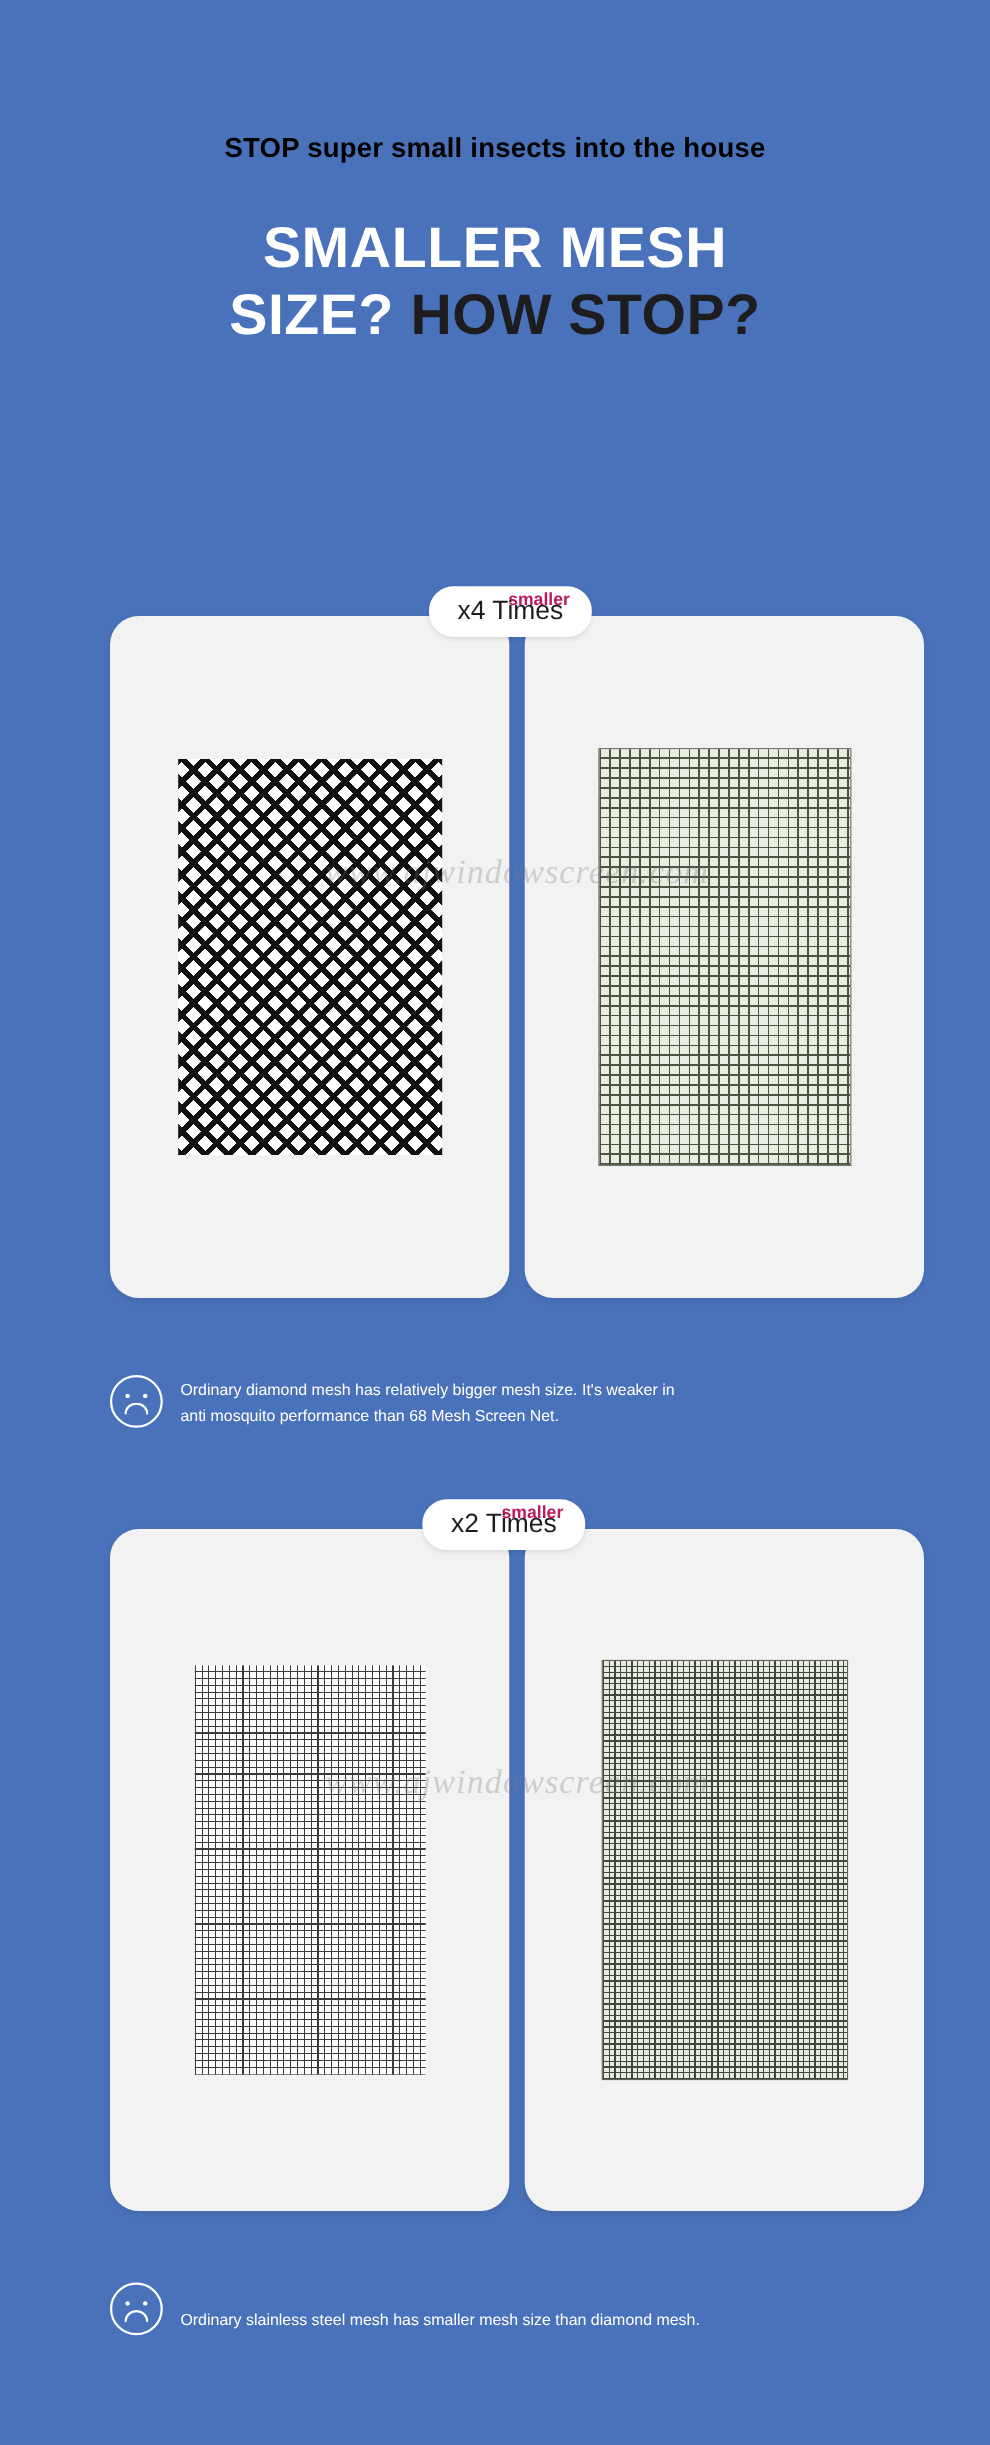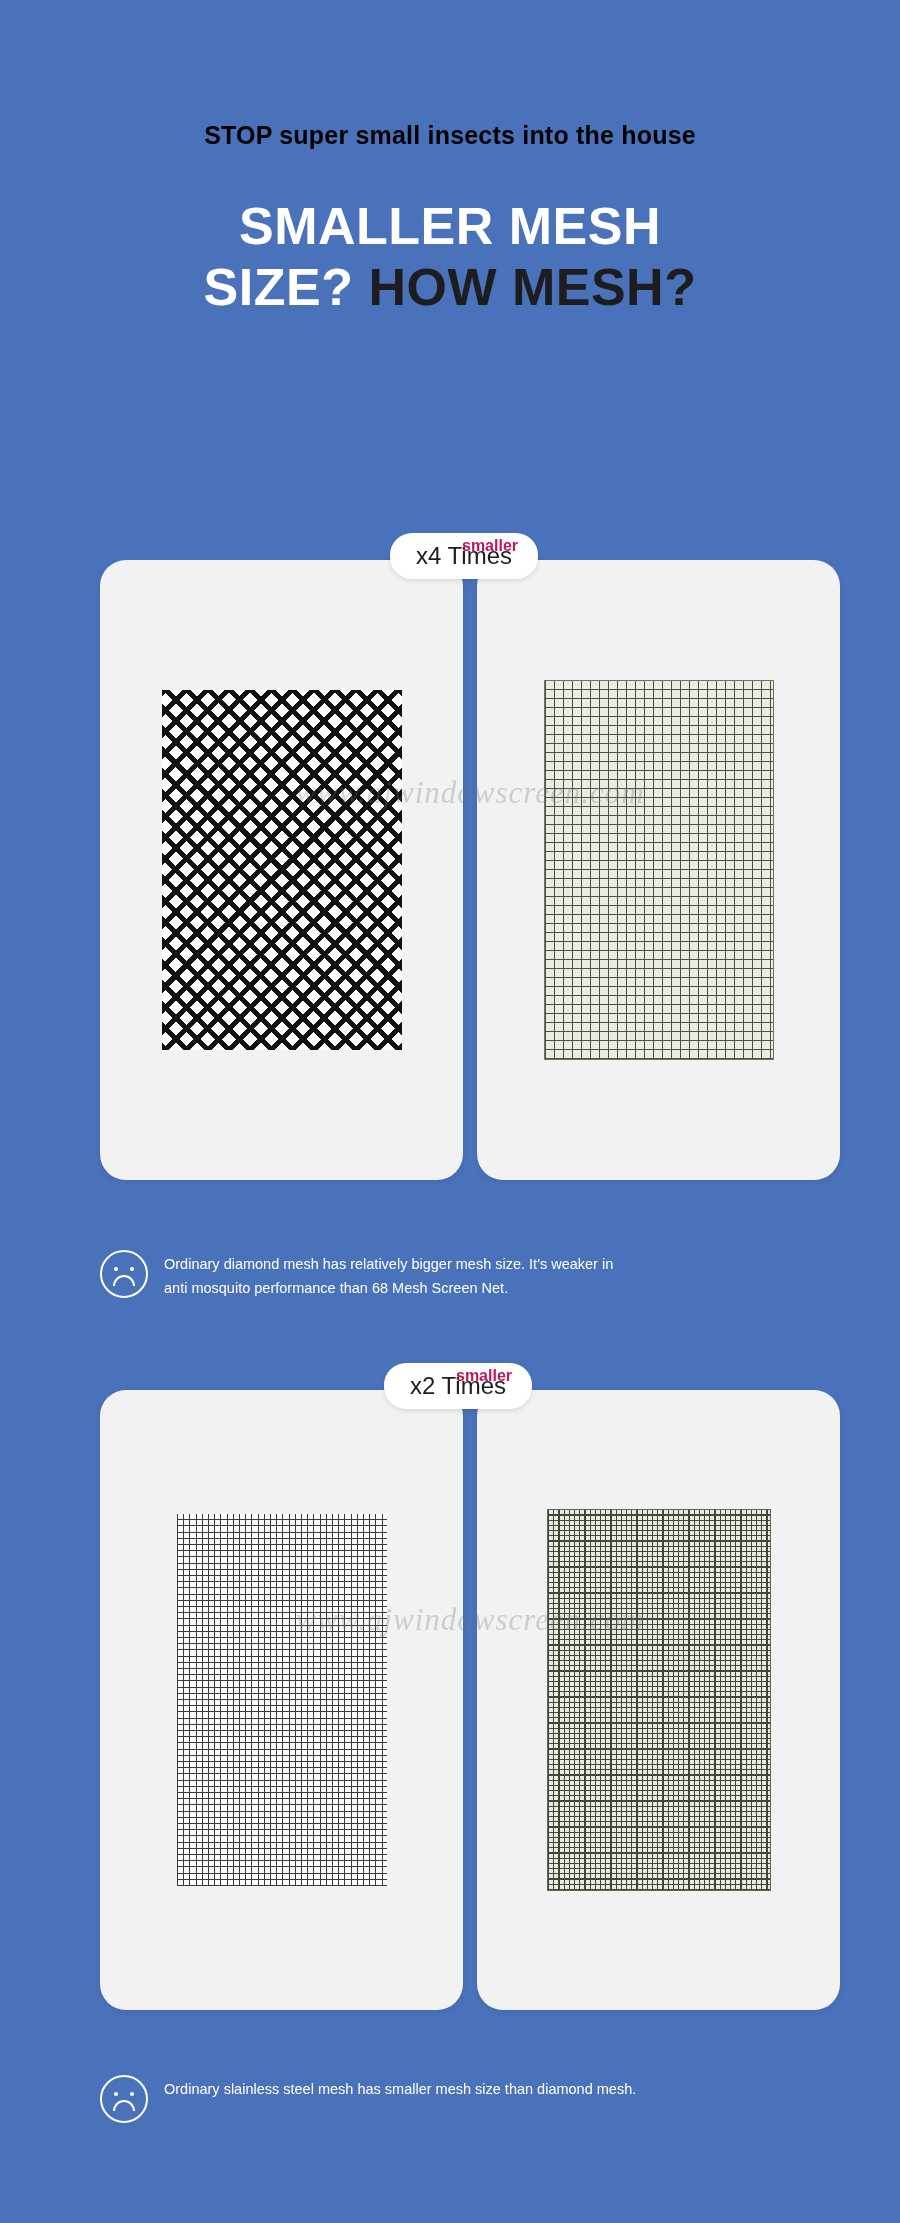--- a/index.html
+++ b/index.html
@@ -173,21 +173,21 @@
   
   .note {
     position: absolute;
     left: 100px;
     width: 700px;
     display: flex;
     align-items: flex-start;
     gap: 16px;
   }
   .note.first { top: 1250px; }
-  .note.second { top: 2075px; }
+  .note.second { top: 2075px; align-items: flex-end; }
 
   .sad-icon {
     flex: 0 0 auto;
     width: 44px;
     height: 44px;
     border-radius: 50%;
     border: 2px solid #ffffff;
     position: relative;
   }
   .sad-icon .eye {
@@ -222,21 +222,21 @@
 <body>
 
 <div class="page">
 
   <div class="header">
     <div class="kicker">STOP super small insects into the house</div>
     <div class="headline">
       <span>SMALLER MESH</span>
       <span class="line2">
         <span>SIZE?</span>
-        <span class="dark">HOW MESH?</span>
+        <span class="dark">HOW STOP?</span>
       </span>
     </div>
   </div>
 
   <div class="compare first">
     <div class="badge">
       <span class="big">x4 Times</span>
       <span class="small">smaller</span>
     </div>
     <div class="cards">

